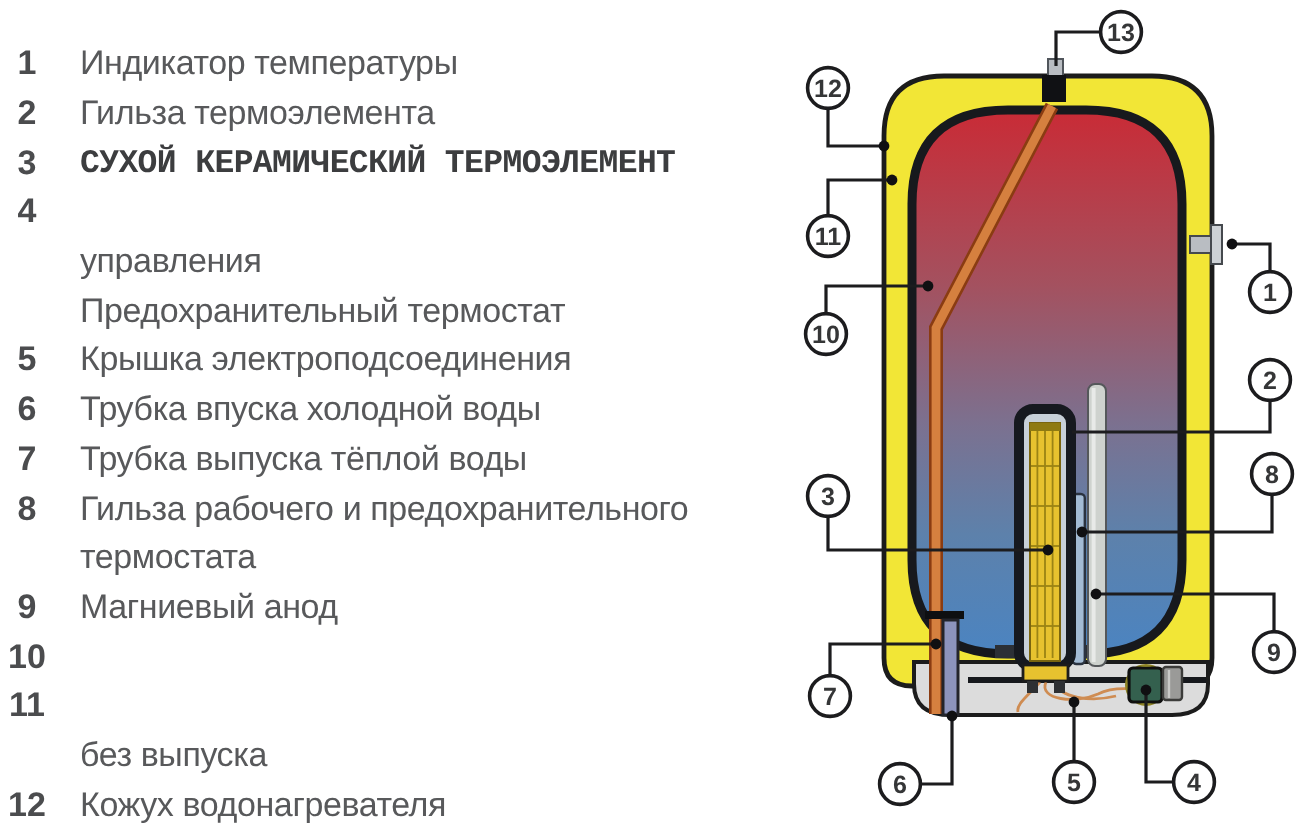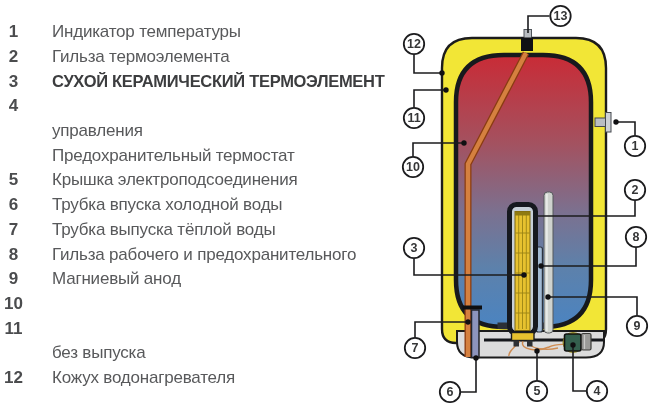--- a/index.html
+++ b/index.html
@@ -2,22 +2,22 @@
 <html><head>
 <meta charset="utf-8">
 <style>
   html,body{margin:0;padding:0;}
   body{width:650px;height:419px;background:#ffffff;font-family:"Liberation Sans",sans-serif;}
   .page{position:relative;width:650px;height:419px;overflow:hidden;background:#fff;}
   .legend{position:absolute;left:3px;top:20px;width:436px;}
   .lrow{display:flex;align-items:center;height:24.7px;white-space:nowrap;}
   .lnum{display:inline-block;width:21px;min-width:21px;text-align:center;
         font-size:17px;font-weight:bold;color:#4b4c4e;}
-  .ltxt{margin-left:28px;font-size:17px;color:#58595b;letter-spacing:-0.2px;}
-  .hl .ltxt{font-weight:bold;color:#3c3d3f;font-size:16.5px;letter-spacing:-0.3px;}
+  .ltxt{margin-left:16px;font-size:17px;color:#58595b;letter-spacing:-0.2px;}
+  .hl .ltxt{font-weight:bold;color:#3c3d3f;font-size:16.5px;letter-spacing:-0.3px;font-family:Liberation Mono, monospace;}
   svg.diagram{position:absolute;left:0;top:0;}
   .co-num{font-family:"Liberation Sans",sans-serif;font-size:12.5px;font-weight:bold;fill:#353637;}
 </style>
 </head>
 <body>
 
 <div class="page">
 
   <div class="legend">
     <div class="lrow">
@@ -51,20 +51,24 @@
         <span class="lnum">6</span>
         <span class="ltxt">Трубка впуска холодной воды</span>
       </div>
     <div class="lrow">
         <span class="lnum">7</span>
         <span class="ltxt">Трубка выпуска тёплой воды</span>
       </div>
     <div class="lrow">
         <span class="lnum">8</span>
         <span class="ltxt">Гильза рабочего и предохранительного</span>
+      </div>
+    <div class="lrow">
+        <span class="lnum"></span>
+        <span class="ltxt">термостата</span>
       </div>
     <div class="lrow">
         <span class="lnum">9</span>
         <span class="ltxt">Магниевый анод</span>
       </div>
     <div class="lrow">
         <span class="lnum">10</span>
       </div>
     <div class="lrow">
         <span class="lnum">11</span>

